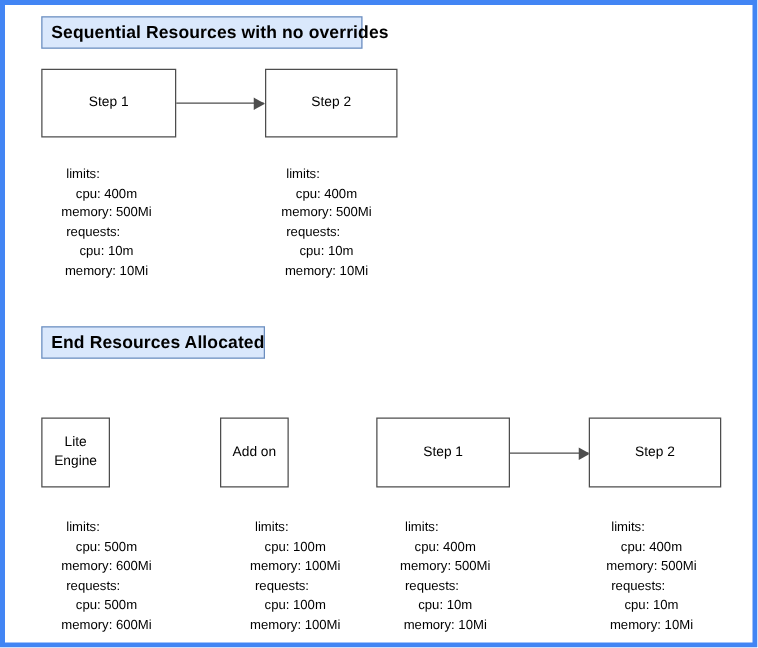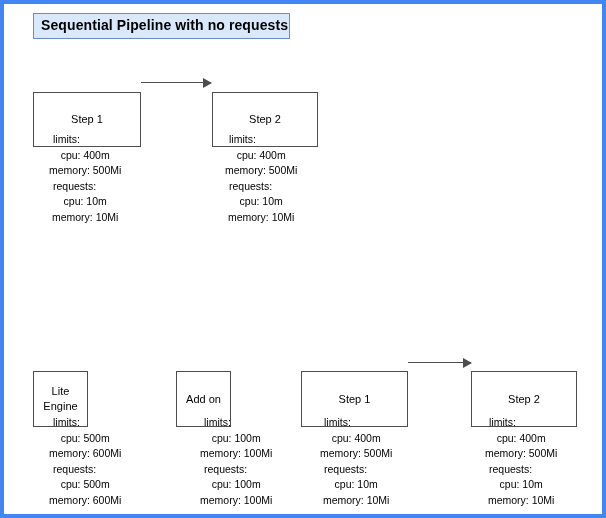--- a/index.html
+++ b/index.html
@@ -49,21 +49,20 @@
     background: #ffffff;
     border: 1.4px solid #4d4d4d;
     display: flex;
     align-items: center;
     justify-content: center;
     text-align: center;
     font-size: 11px;
     color: #000000;
     line-height: 1.35;
     white-space: pre-line;
-    margin-top: 37px;
   }
   
   .arrow {
     position: absolute;
     height: 1px;
     background: #4d4d4d;
   }
   .arrow::after {
     content: "";
     position: absolute;
@@ -85,21 +84,21 @@
   }
   .spec .key { display: block; margin-left: 20px; }
   .spec .val { display: block; padding-left: 16px; text-align: center; }
 </style>
 </head>
 <body>
 
 <div id="page">
   <div class="canvas">
 
-    <div class="section-chip" style="left:29px; top:9px; width:257px; height:26px;">Sequential Pipeline with no requests</div>
+    <div class="section-chip" style="left:29px; top:9px; width:257px; height:26px;">Sequential Resources with no overrides</div>
 
     <div class="node" style="left:29px; top:51px; width:108px; height:55px;">Step 1</div>
 
     <div class="arrow" style="left:137px; top:78px; width:70px;"></div>
 
     <div class="node" style="left:208px; top:51px; width:106px; height:55px;">Step 2</div>
 
     <div class="spec" style="left:29px; top:128px;">
       <span class="key">limits:</span>
       <span class="val">cpu: 400m</span>
@@ -111,20 +110,21 @@
 
     <div class="spec" style="left:205px; top:128px;">
       <span class="key">limits:</span>
       <span class="val">cpu: 400m</span>
       <span class="val">memory: 500Mi</span>
       <span class="key">requests:</span>
       <span class="val">cpu: 10m</span>
       <span class="val">memory: 10Mi</span>
     </div>
 
+    <div class="section-chip" style="left:29px; top:257px; width:179px; height:26px;">End Resources Allocated</div>
 
     <div class="node" style="left:172px; top:330px; width:55px; height:56px;">Add on</div>
 
     <div class="node" style="left:29px; top:330px; width:55px; height:56px;">Lite
 Engine</div>
 
     <div class="node" style="left:297px; top:330px; width:107px; height:56px;">Step 1</div>
 
     <div class="arrow" style="left:404px; top:358px; width:63px;"></div>
 

